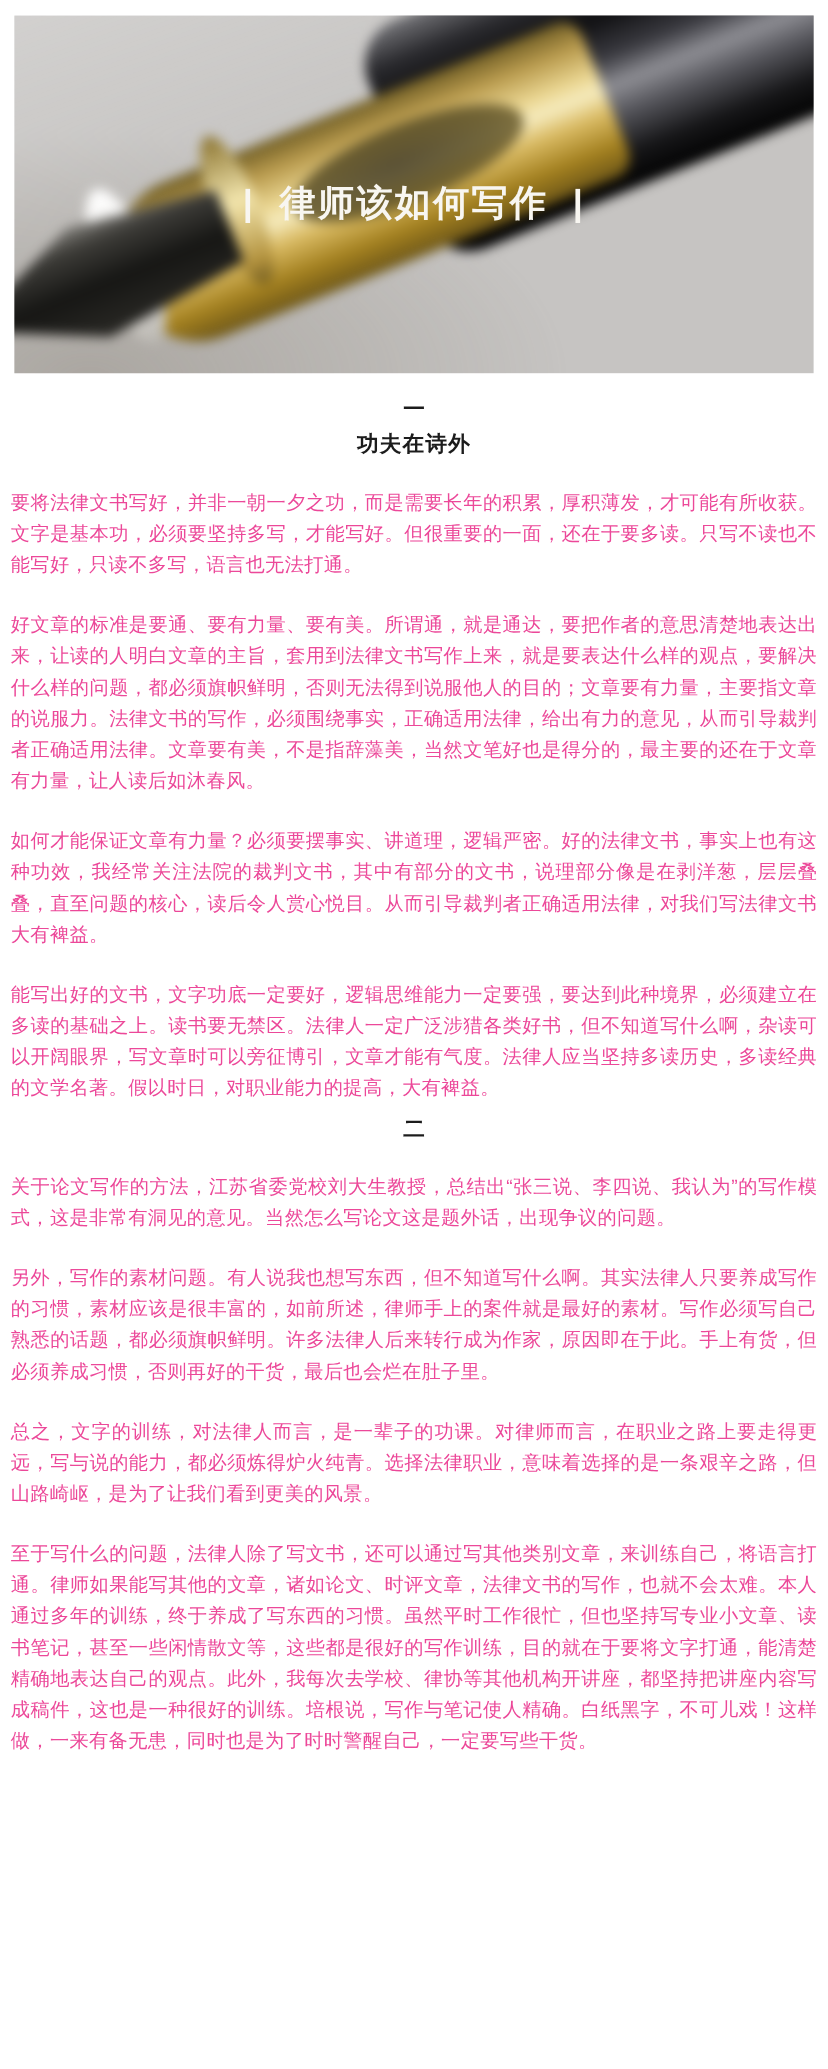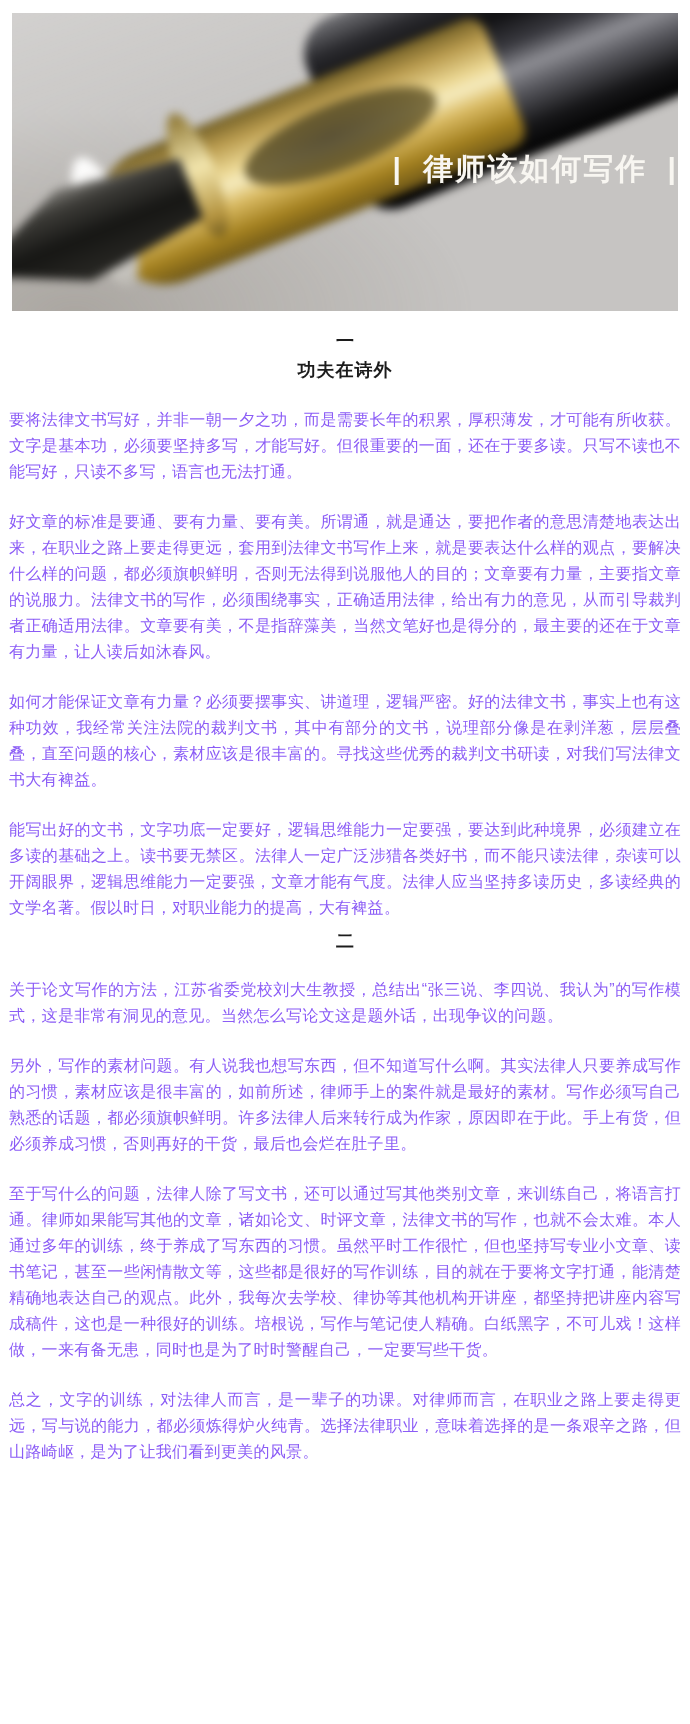--- a/index.html
+++ b/index.html
@@ -55,42 +55,42 @@
     background: linear-gradient(to bottom, #ffffff, #e8e6e2 55%, #b9b6b0);
   }
   .pen-nib {
     position: absolute; width: 235px; height: 106px; left: -25px; top: 188px;
     transform: rotate(-22deg);
     clip-path: polygon(0 50%, 46% 4%, 100% 20%, 100% 80%, 46% 96%);
     background: linear-gradient(to bottom, #8f8d88 0%, #3d3c38 22%, #161614 55%, #2c2b27 100%);
   }
   .hero-title {
     position: absolute; left: 0; top: 136px; width: 100%;
-    text-align: right;
+    text-align: center;
     font-size: 30px; font-weight: 700; letter-spacing: 2px; word-spacing: 10px;
     color: #f8f6f1;
   }
 
   
   .article { padding: 0 9px; }
   .sec-num {
     margin: 18px 0 4px 0;
     text-align: center; font-size: 18px; font-weight: 700;
     color: #1c1c1c; line-height: 24px;
   }
   .sec-num.second { margin-top: 8px; }
   .sec-title {
     margin: 0; text-align: center;
     font-size: 18px; font-weight: 700; letter-spacing: 1px;
     color: #1c1c1c; line-height: 26px;
   }
   .para {
     margin: 24px 0 0 0;
     font-size: 16px; line-height: 26px; letter-spacing: 0.3px;
-    text-align: justify; color: #8b5cf6;
+    text-align: justify; color: #ec4899;
   }
   .para.first { margin-top: 24px; }
 </style>
 </head>
 <body>
 
 <div class="page">
 
   <div class="hero">
     <div class="blurwrap">
@@ -104,25 +104,25 @@
     </div>
     <div class="hero-title">| 律师该如何写作 |</div>
   </div>
 
   <div class="article">
 
     <div class="sec-num">一</div>
     <h2 class="sec-title">功夫在诗外</h2>
 
     <p class="para first">要将法律文书写好，并非一朝一夕之功，而是需要长年的积累，厚积薄发，才可能有所收获。文字是基本功，必须要坚持多写，才能写好。但很重要的一面，还在于要多读。只写不读也不能写好，只读不多写，语言也无法打通。</p>
-    <p class="para">好文章的标准是要通、要有力量、要有美。所谓通，就是通达，要把作者的意思清楚地表达出来，在职业之路上要走得更远，套用到法律文书写作上来，就是要表达什么样的观点，要解决什么样的问题，都必须旗帜鲜明，否则无法得到说服他人的目的；文章要有力量，主要指文章的说服力。法律文书的写作，必须围绕事实，正确适用法律，给出有力的意见，从而引导裁判者正确适用法律。文章要有美，不是指辞藻美，当然文笔好也是得分的，最主要的还在于文章有力量，让人读后如沐春风。</p>
-    <p class="para">如何才能保证文章有力量？必须要摆事实、讲道理，逻辑严密。好的法律文书，事实上也有这种功效，我经常关注法院的裁判文书，其中有部分的文书，说理部分像是在剥洋葱，层层叠叠，直至问题的核心，素材应该是很丰富的。寻找这些优秀的裁判文书研读，对我们写法律文书大有裨益。</p>
-    <p class="para">能写出好的文书，文字功底一定要好，逻辑思维能力一定要强，要达到此种境界，必须建立在多读的基础之上。读书要无禁区。法律人一定广泛涉猎各类好书，而不能只读法律，杂读可以开阔眼界，逻辑思维能力一定要强，文章才能有气度。法律人应当坚持多读历史，多读经典的文学名著。假以时日，对职业能力的提高，大有裨益。</p>
+    <p class="para">好文章的标准是要通、要有力量、要有美。所谓通，就是通达，要把作者的意思清楚地表达出来，让读的人明白文章的主旨，套用到法律文书写作上来，就是要表达什么样的观点，要解决什么样的问题，都必须旗帜鲜明，否则无法得到说服他人的目的；文章要有力量，主要指文章的说服力。法律文书的写作，必须围绕事实，正确适用法律，给出有力的意见，从而引导裁判者正确适用法律。文章要有美，不是指辞藻美，当然文笔好也是得分的，最主要的还在于文章有力量，让人读后如沐春风。</p>
+    <p class="para">如何才能保证文章有力量？必须要摆事实、讲道理，逻辑严密。好的法律文书，事实上也有这种功效，我经常关注法院的裁判文书，其中有部分的文书，说理部分像是在剥洋葱，层层叠叠，直至问题的核心，读后令人赏心悦目。从而引导裁判者正确适用法律，对我们写法律文书大有裨益。</p>
+    <p class="para">能写出好的文书，文字功底一定要好，逻辑思维能力一定要强，要达到此种境界，必须建立在多读的基础之上。读书要无禁区。法律人一定广泛涉猎各类好书，但不知道写什么啊，杂读可以开阔眼界，写文章时可以旁征博引，文章才能有气度。法律人应当坚持多读历史，多读经典的文学名著。假以时日，对职业能力的提高，大有裨益。</p>
 
     <div class="sec-num second">二</div>
 
     <p class="para">关于论文写作的方法，江苏省委党校刘大生教授，总结出“张三说、李四说、我认为”的写作模式，这是非常有洞见的意见。当然怎么写论文这是题外话，出现争议的问题。</p>
     <p class="para">另外，写作的素材问题。有人说我也想写东西，但不知道写什么啊。其实法律人只要养成写作的习惯，素材应该是很丰富的，如前所述，律师手上的案件就是最好的素材。写作必须写自己熟悉的话题，都必须旗帜鲜明。许多法律人后来转行成为作家，原因即在于此。手上有货，但必须养成习惯，否则再好的干货，最后也会烂在肚子里。</p>
+    <p class="para">总之，文字的训练，对法律人而言，是一辈子的功课。对律师而言，在职业之路上要走得更远，写与说的能力，都必须炼得炉火纯青。选择法律职业，意味着选择的是一条艰辛之路，但山路崎岖，是为了让我们看到更美的风景。</p>
     <p class="para">至于写什么的问题，法律人除了写文书，还可以通过写其他类别文章，来训练自己，将语言打通。律师如果能写其他的文章，诸如论文、时评文章，法律文书的写作，也就不会太难。本人通过多年的训练，终于养成了写东西的习惯。虽然平时工作很忙，但也坚持写专业小文章、读书笔记，甚至一些闲情散文等，这些都是很好的写作训练，目的就在于要将文字打通，能清楚精确地表达自己的观点。此外，我每次去学校、律协等其他机构开讲座，都坚持把讲座内容写成稿件，这也是一种很好的训练。培根说，写作与笔记使人精确。白纸黑字，不可儿戏！这样做，一来有备无患，同时也是为了时时警醒自己，一定要写些干货。</p>
-    <p class="para">总之，文字的训练，对法律人而言，是一辈子的功课。对律师而言，在职业之路上要走得更远，写与说的能力，都必须炼得炉火纯青。选择法律职业，意味着选择的是一条艰辛之路，但山路崎岖，是为了让我们看到更美的风景。</p>
 
   </div>
 </div>
 
 </body></html>

